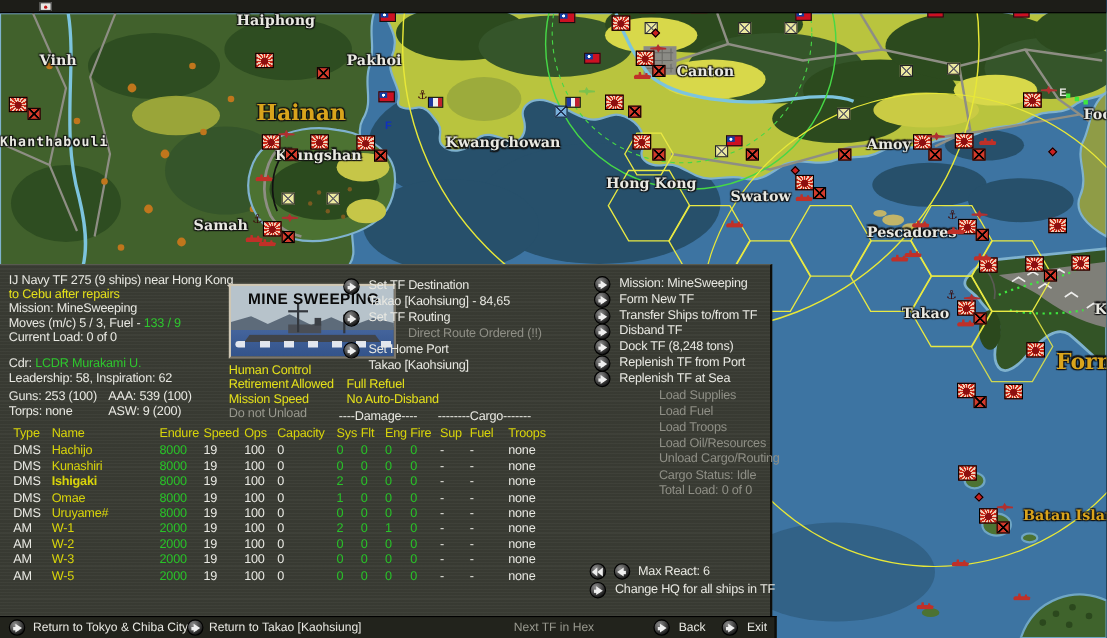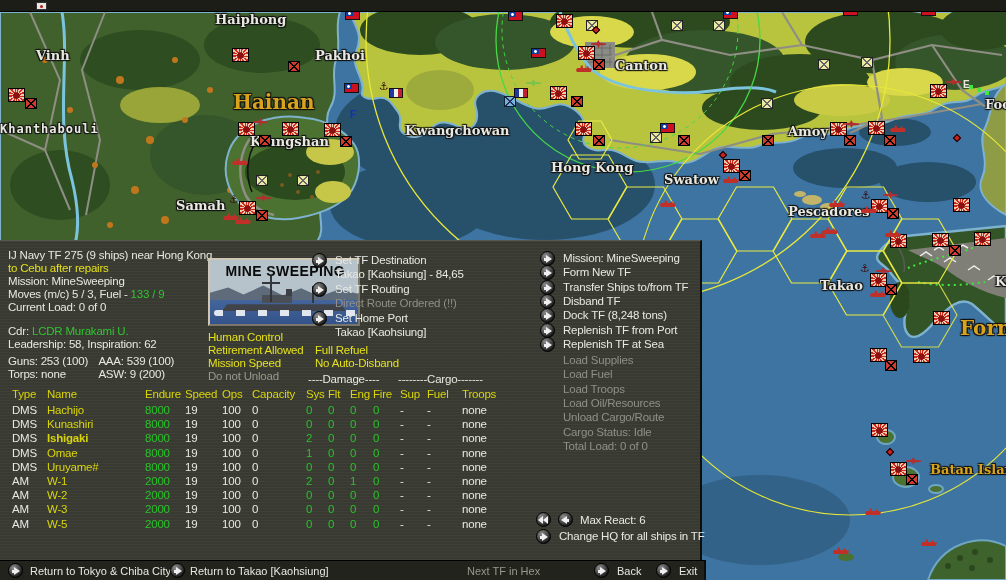--- a/index.html
+++ b/index.html
@@ -69,21 +69,21 @@
     border-left:6px solid #efefef;border-top:4px solid rgba(0,0,0,0);border-bottom:4px solid rgba(0,0,0,0);}
   .ab::after{content:"";position:absolute;left:3px;top:6px;width:5px;height:3px;background:#efefef;}
   .ab.left::before{border-left:none;border-right:6px solid #efefef;right:auto;left:2px;}
   .ab.left::after{left:auto;right:3px;}
   .ab.dleft::before{border-left:none;border-right:5px solid #efefef;right:auto;left:1px;}
   .ab.dleft::after{width:0;height:0;background:none;left:6px;top:3px;
     border-right:5px solid #efefef;border-top:4px solid rgba(0,0,0,0);border-bottom:4px solid rgba(0,0,0,0);}
 
   .mrow{position:absolute;height:15px;white-space:nowrap;}
   .mlabel{position:absolute;left:23px;top:1px;white-space:nowrap;color:#e8e8e2;}
-  .mlabel.dis{color:#8f8f86;}
+  .mlabel.dis{color:#8f8f86;margin-left:36px;}
 
   
   #shipimg{position:absolute;left:208px;top:17px;width:152px;height:68px;
     border:2px outset #cfc7b4;background:linear-gradient(#b7c3cb 0 55%,#8fa0ac 55% 58%,#46669e 58%,#33538a 100%);overflow:hidden;}
   #shipimg .mtns{position:absolute;left:0;top:22px;width:152px;height:18px;background:#5d6b7a;
     clip-path:polygon(0 100%,0 60%,12% 30%,22% 70%,35% 20%,48% 75%,60% 35%,72% 80%,85% 40%,100% 70%,100% 100%);}
   #shipimg .hull{position:absolute;left:12px;bottom:13px;width:124px;height:9px;background:#40444a;
     clip-path:polygon(0 100%,4% 25%,96% 25%,100% 100%);}
   #shipimg .sup{position:absolute;left:52px;bottom:21px;width:30px;height:8px;background:#4a4e55;}
   #shipimg .stack{position:absolute;left:76px;bottom:28px;width:6px;height:7px;background:#3c4046;}
@@ -482,21 +482,21 @@
         <div class="mrow" style="left: 540px; top: 126.3px;">
           <span class="mlabel dis">Load Fuel</span>
         </div>
         <div class="mrow" style="left: 540px; top: 140.6px;">
           <span class="mlabel dis">Load Troops</span>
         </div>
         <div class="mrow" style="left: 540px; top: 154.9px;">
           <span class="mlabel dis">Load Oil/Resources</span>
         </div>
         <div class="mrow" style="left: 540px; top: 169.2px;">
-          <span class="mlabel dis">Unload Cargo/Route</span>
+          <span class="mlabel dis">Unload Cargo/Routing</span>
         </div>
         <div class="mrow" style="left: 540px; top: 183.5px;">
           <span class="mlabel dis">Cargo Status: Idle</span>
         </div>
         <div class="mrow" style="left: 540px; top: 197.8px;">
           <span class="mlabel dis">Total Load: 0 of 0</span>
         </div>
       </div>
 
     <div id="tblwrap">

